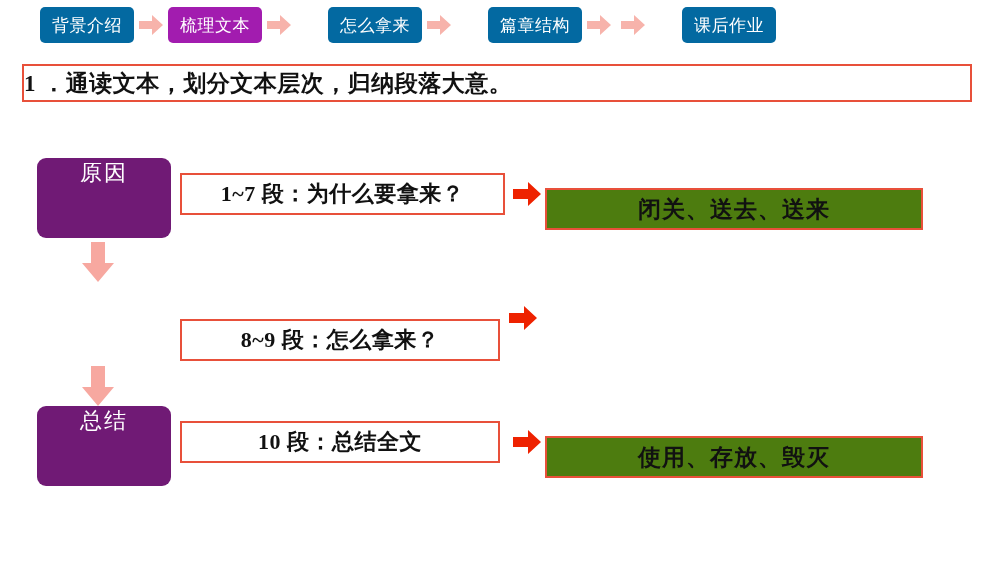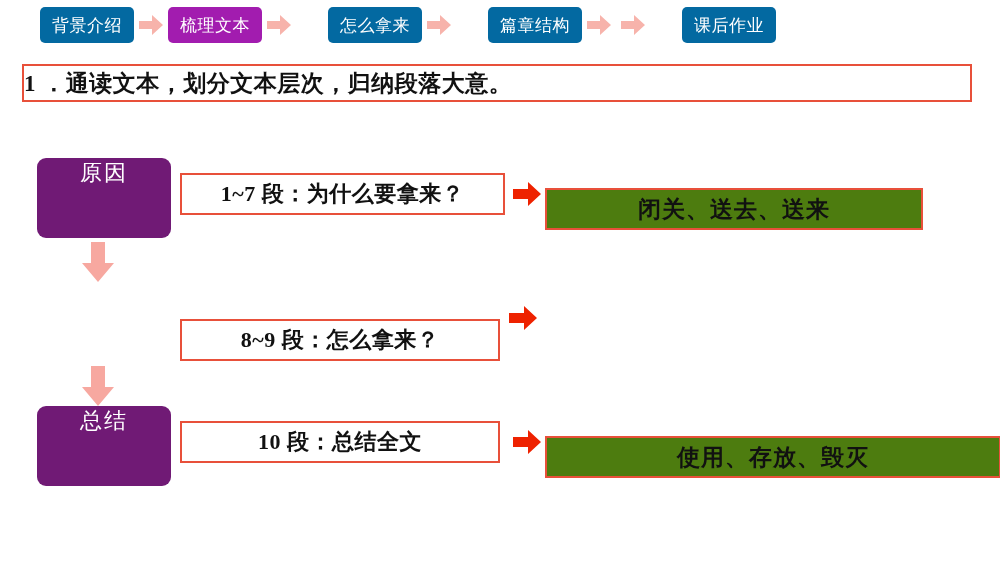--- a/index.html
+++ b/index.html
@@ -141,21 +141,21 @@
     white-space: nowrap;
     letter-spacing: 1px;
   }
 
   
   #row-0 .mid-box   { left: 180px; width: 325px; }
   #row-0 .right-box { left: 545px; width: 378px; }
   #row-1 .mid-box   { left: 180px; width: 320px; margin-top: 22px; }
   #row-1 .right-box { left: 543px; width: 380px; }
   #row-2 .mid-box   { left: 180px; width: 320px; }
-  #row-2 .right-box { left: 545px; width: 456px; text-align: right; }
+  #row-2 .right-box { left: 545px; width: 378px; text-align: right; }
   #row-1 .right-box .boxtext { font-size: 24px; letter-spacing: 0px; }
 
   .h-arrow {
     position: absolute;
     top: 22px;
     width: 34px;
     height: 28px;
     display: flex;
     align-items: center;
     justify-content: center;

